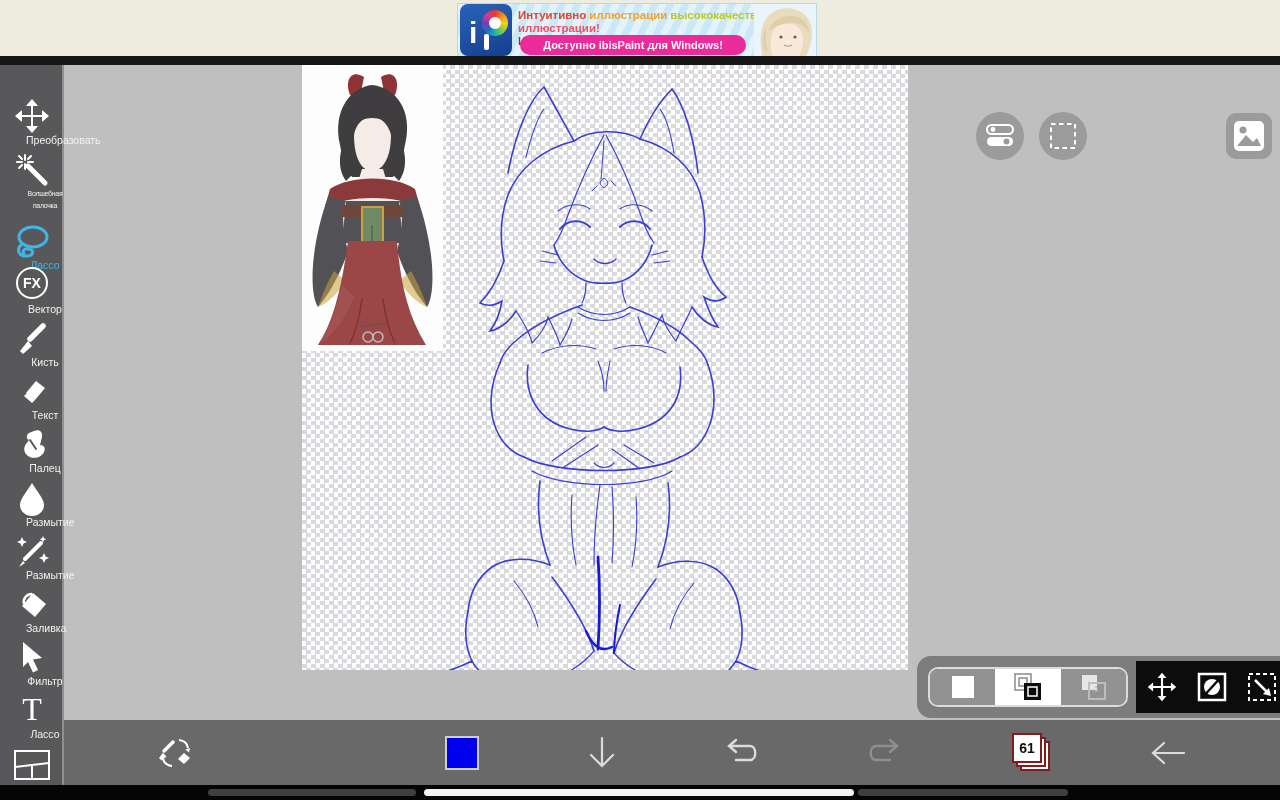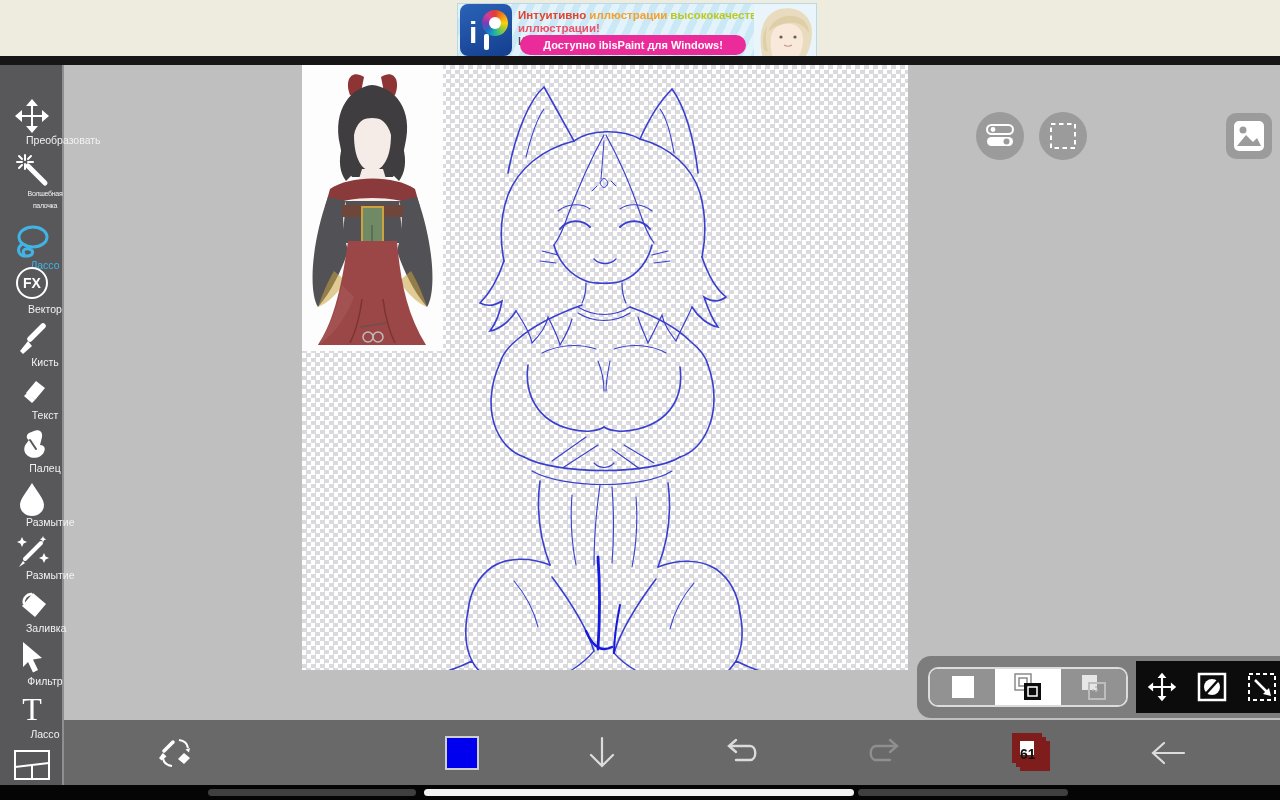--- a/index.html
+++ b/index.html
@@ -56,21 +56,21 @@
   .seg{flex:1;background:#929292;display:flex;align-items:center;justify-content:center;cursor:pointer;}
   .seg.sel{background:#ffffff;}
   .blackbar{position:absolute;left:219px;top:5px;width:151px;height:52px;background:#0c0c0c;
             display:flex;align-items:center;justify-content:space-around;}
   .blackbar .bicon{cursor:pointer;display:flex;}
   
   .bottombar{position:absolute;left:64px;top:720px;width:1216px;height:65px;background:#696969;}
   .bbitem{position:absolute;top:0;height:65px;display:flex;align-items:center;justify-content:center;cursor:pointer;}
   .swatch{width:34px;height:34px;background:#0000ee;border:2px solid #cfcfcf;}
   .layersicon{position:relative;width:42px;height:40px;}
-  .sheet{position:absolute;width:30px;height:30px;background:#fff;border:8px solid #7f1d1d;}
+  .sheet{position:absolute;width:30px;height:30px;background:#fff;border:2px solid #7f1d1d;}
   .sheet.front{left:0;top:0;color:#111;font-size:14px;font-weight:bold;text-align:center;line-height:27px;}
   
   .navstrip{position:absolute;left:0;top:785px;width:1280px;height:15px;background:#050505;}
   .pill{position:absolute;top:4px;height:7px;border-radius:3.5px;}
   .pill.dark{background:#3f3f3f;}
   .pill.light{background:#f2f2f2;}
 </style>
 </head>
 <body>
 

